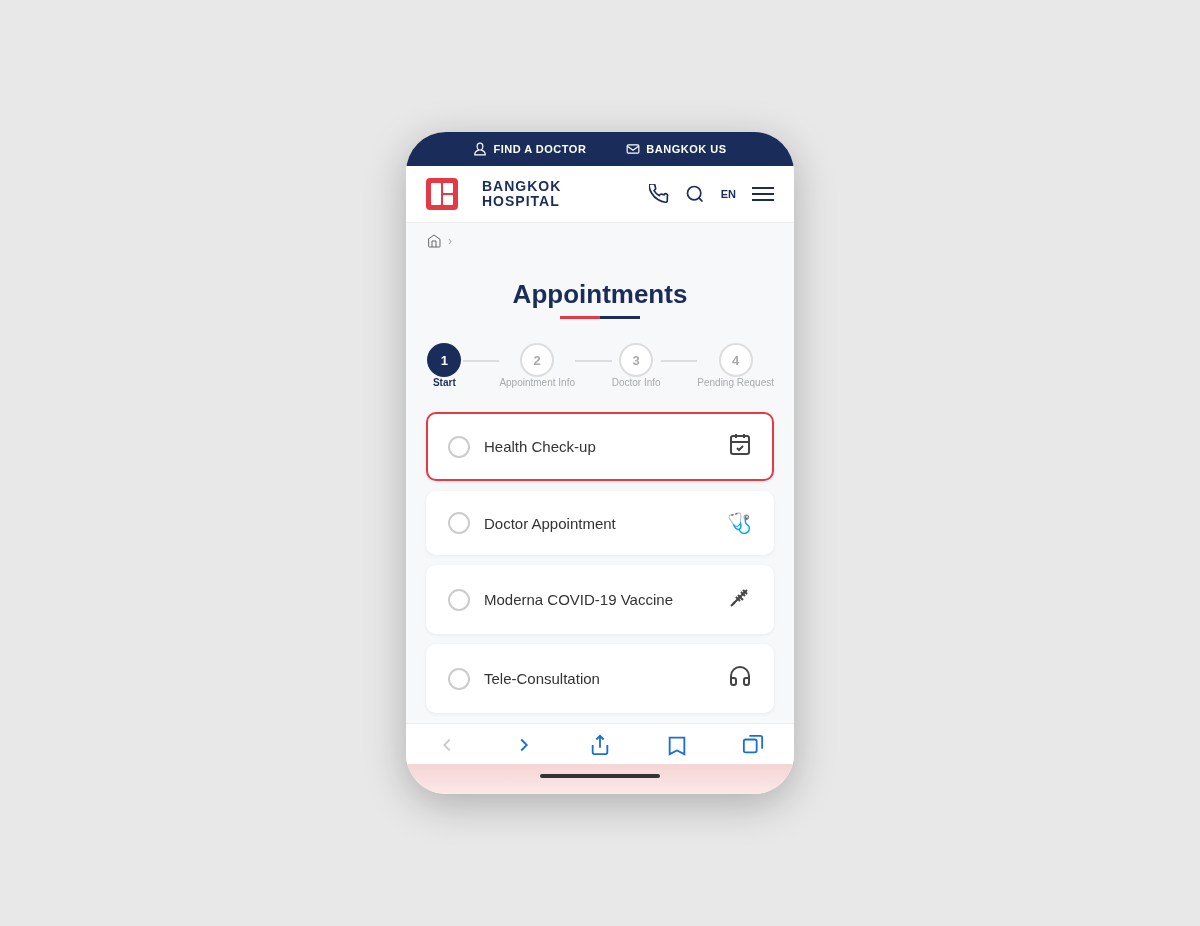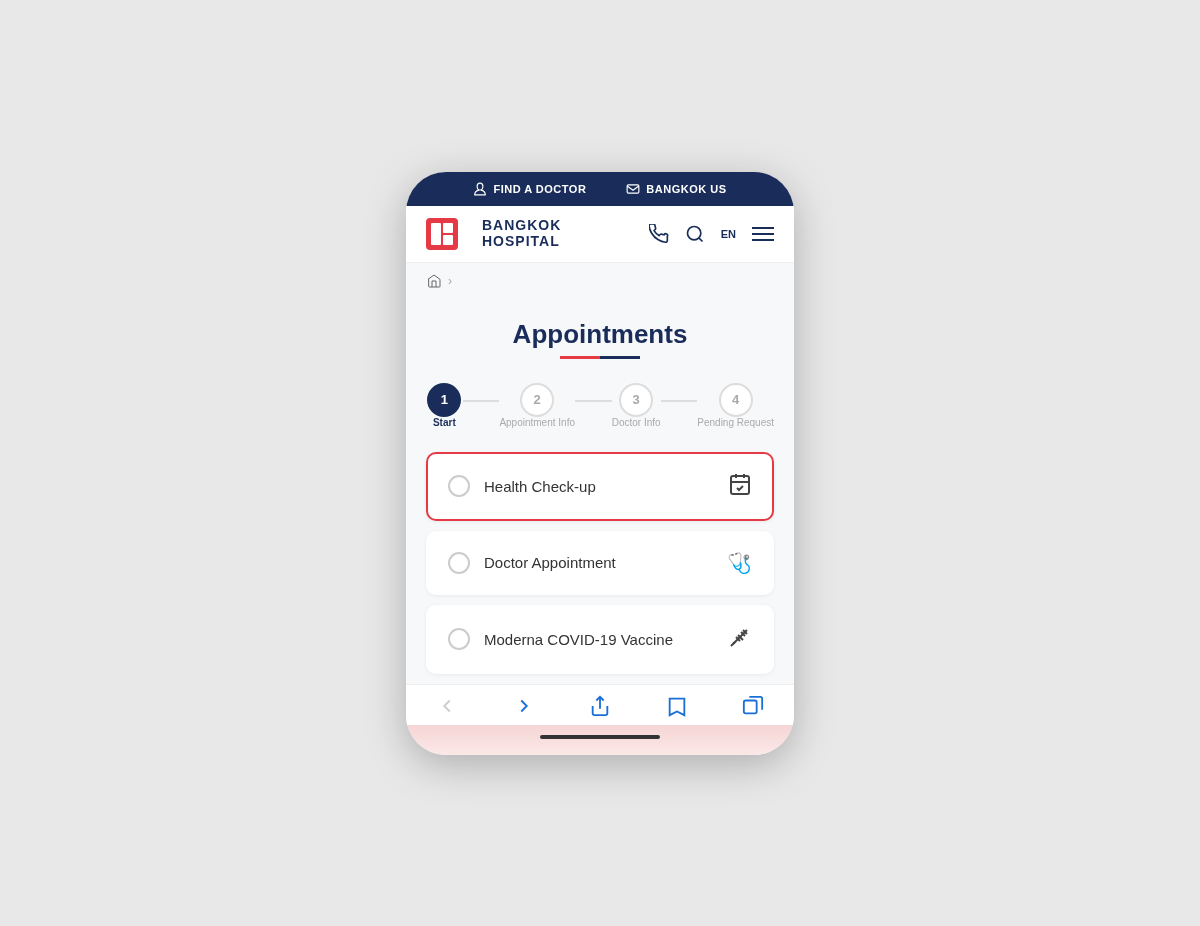--- a/index.html
+++ b/index.html
@@ -414,20 +414,33 @@
             <line x1="5" y1="19" x2="19" y2="5"></line>
             <path d="M15 5l4 4"></path>
             <path d="M10 10l5 5"></path>
             <path d="M8 12l4 4"></path>
             <path d="M3 21l4-4"></path>
             <line x1="13" y1="7" x2="17" y2="11"></line>
           </svg>
         </span>
       </div>
 
+      <div class="option-card">
+        <div class="option-left">
+          <div class="radio-circle"></div>
+          <span class="option-label">Tele-Consultation</span>
+        </div>
+        <span class="option-icon">
+          <svg width="24" height="24" viewBox="0 0 24 24" fill="none" stroke="#444" stroke-width="2">
+            <path d="M3 18v-6a9 9 0 0118 0v6"></path>
+            <path d="M21 19a2 2 0 01-2 2h-1a2 2 0 01-2-2v-3a2 2 0 012-2h3z"></path>
+            <path d="M3 19a2 2 0 002 2h1a2 2 0 002-2v-3a2 2 0 00-2-2H3z"></path>
+          </svg>
+        </span>
+      </div>
 
     </div>
   </div>
 
   <div class="browser-bar">
     <button class="browser-bar-btn disabled">
       <svg viewBox="0 0 24 24">
           <polyline points="15 18 9 12 15 6" stroke="#ccc"></polyline>
         </svg>
     </button>

